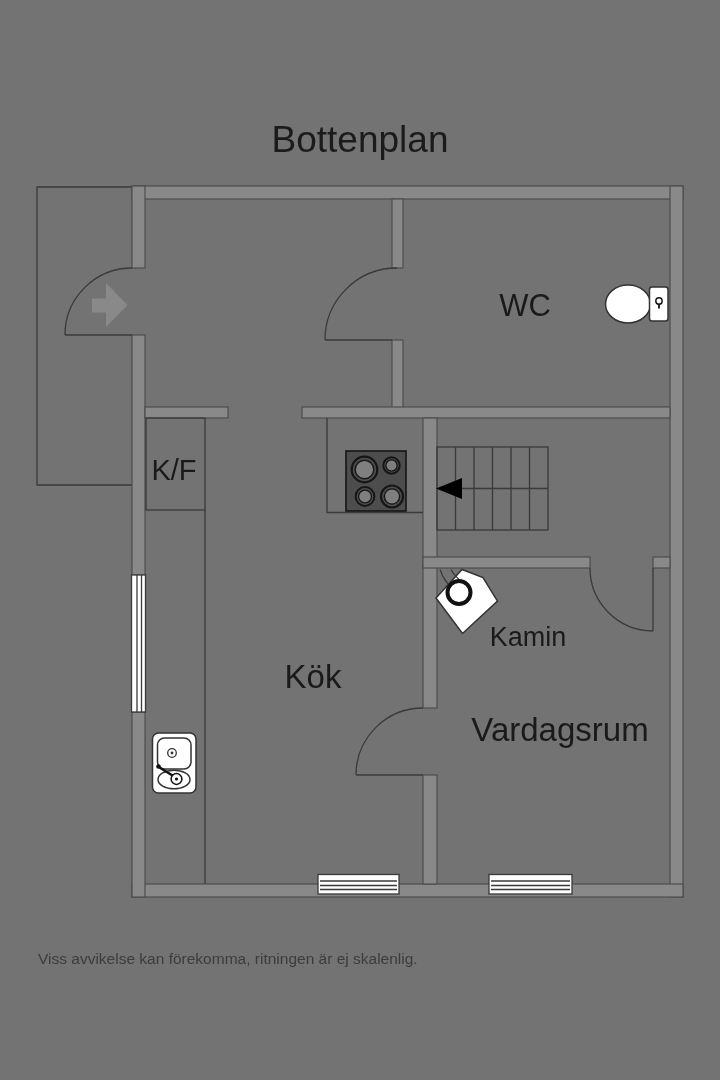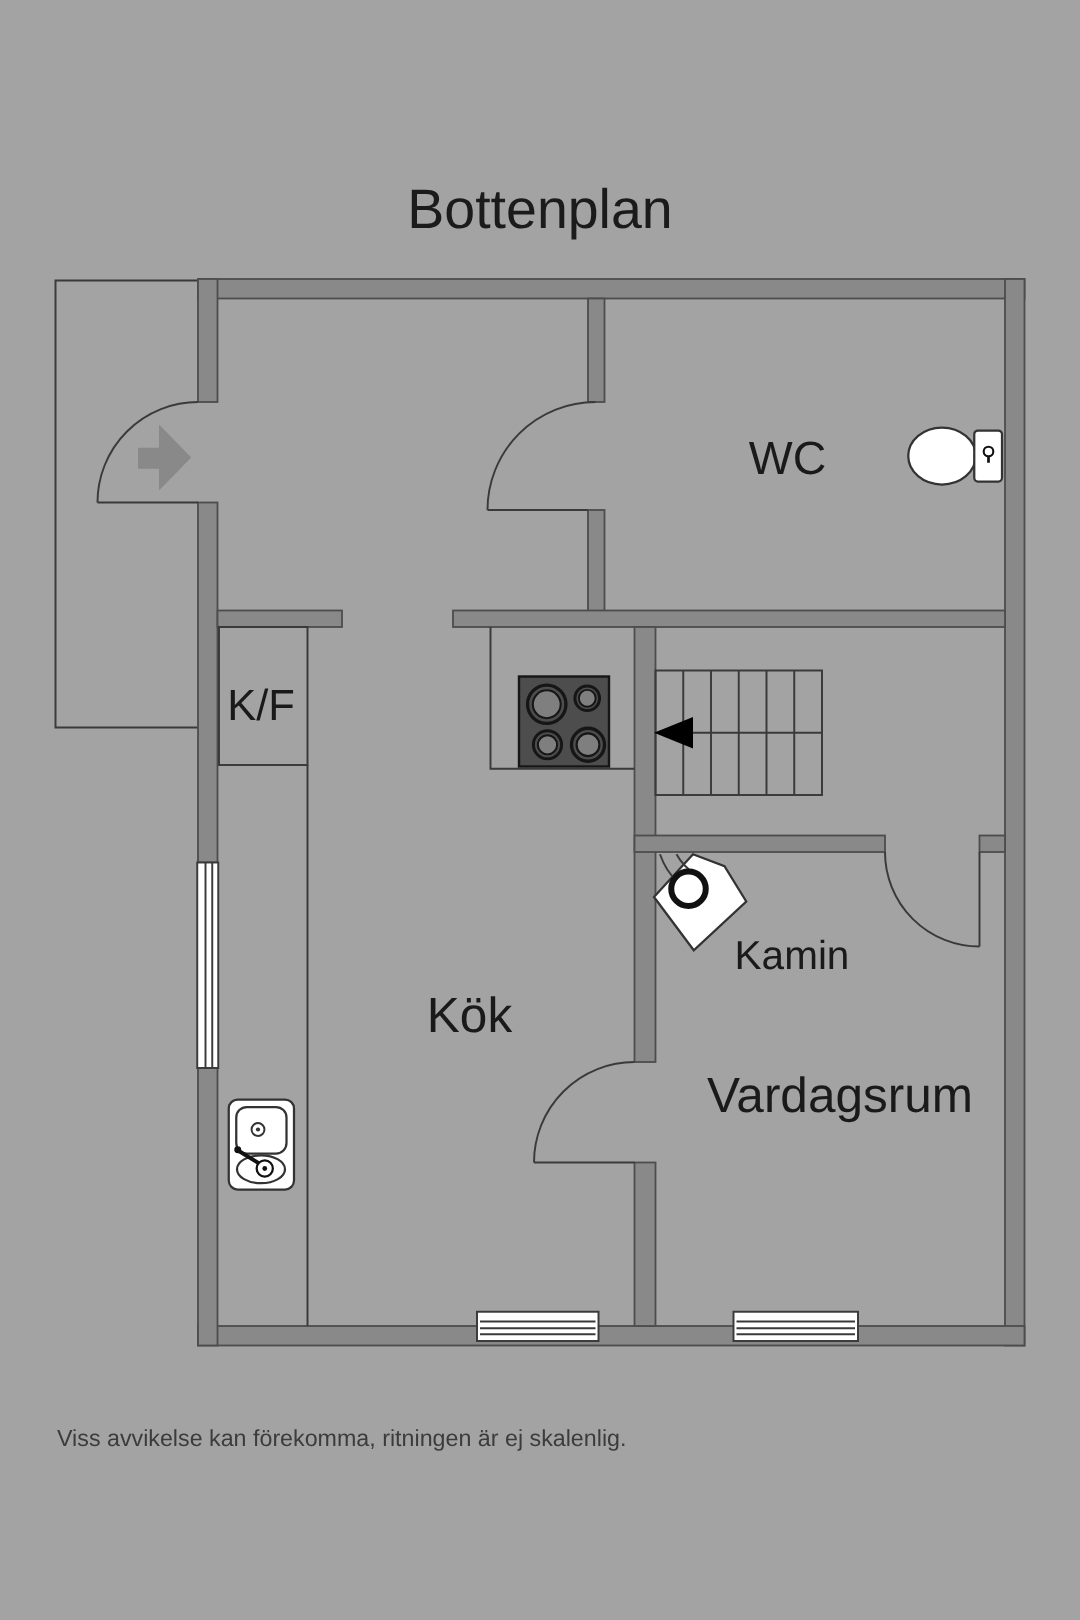--- a/index.html
+++ b/index.html
@@ -1,16 +1,16 @@
 <!DOCTYPE html>
 <html><head>
 <meta charset="utf-8">
 <style>
   html,body{margin:0;padding:0;background:#ffffff;}
-  .page{position:relative;width:720px;height:1080px;background:#a3a3a3;overflow:hidden;}
+  .page{position:relative;width:720px;height:1080px;background:#737373;overflow:hidden;}
   svg{display:block;}
   .wall{fill:#898989;stroke:#4d4d4d;stroke-width:1.2;}
   .thin{stroke:#3a3a3a;stroke-width:1.3;fill:none;}
   .thin-f{stroke:#3a3a3a;stroke-width:1.3;fill:#ffffff;}
   .fix{stroke:#333333;stroke-width:1.5;fill:#ffffff;}
   .lbl{font-family:"Liberation Sans","DejaVu Sans",sans-serif;fill:#1a1a1a;text-anchor:middle;}
   .title-text{font-family:"Liberation Sans","DejaVu Sans",sans-serif;fill:#1b1b1b;text-anchor:middle;}
   .note-text{font-family:"Liberation Sans","DejaVu Sans",sans-serif;fill:#3c3c3c;}
 </style>
 </head>

